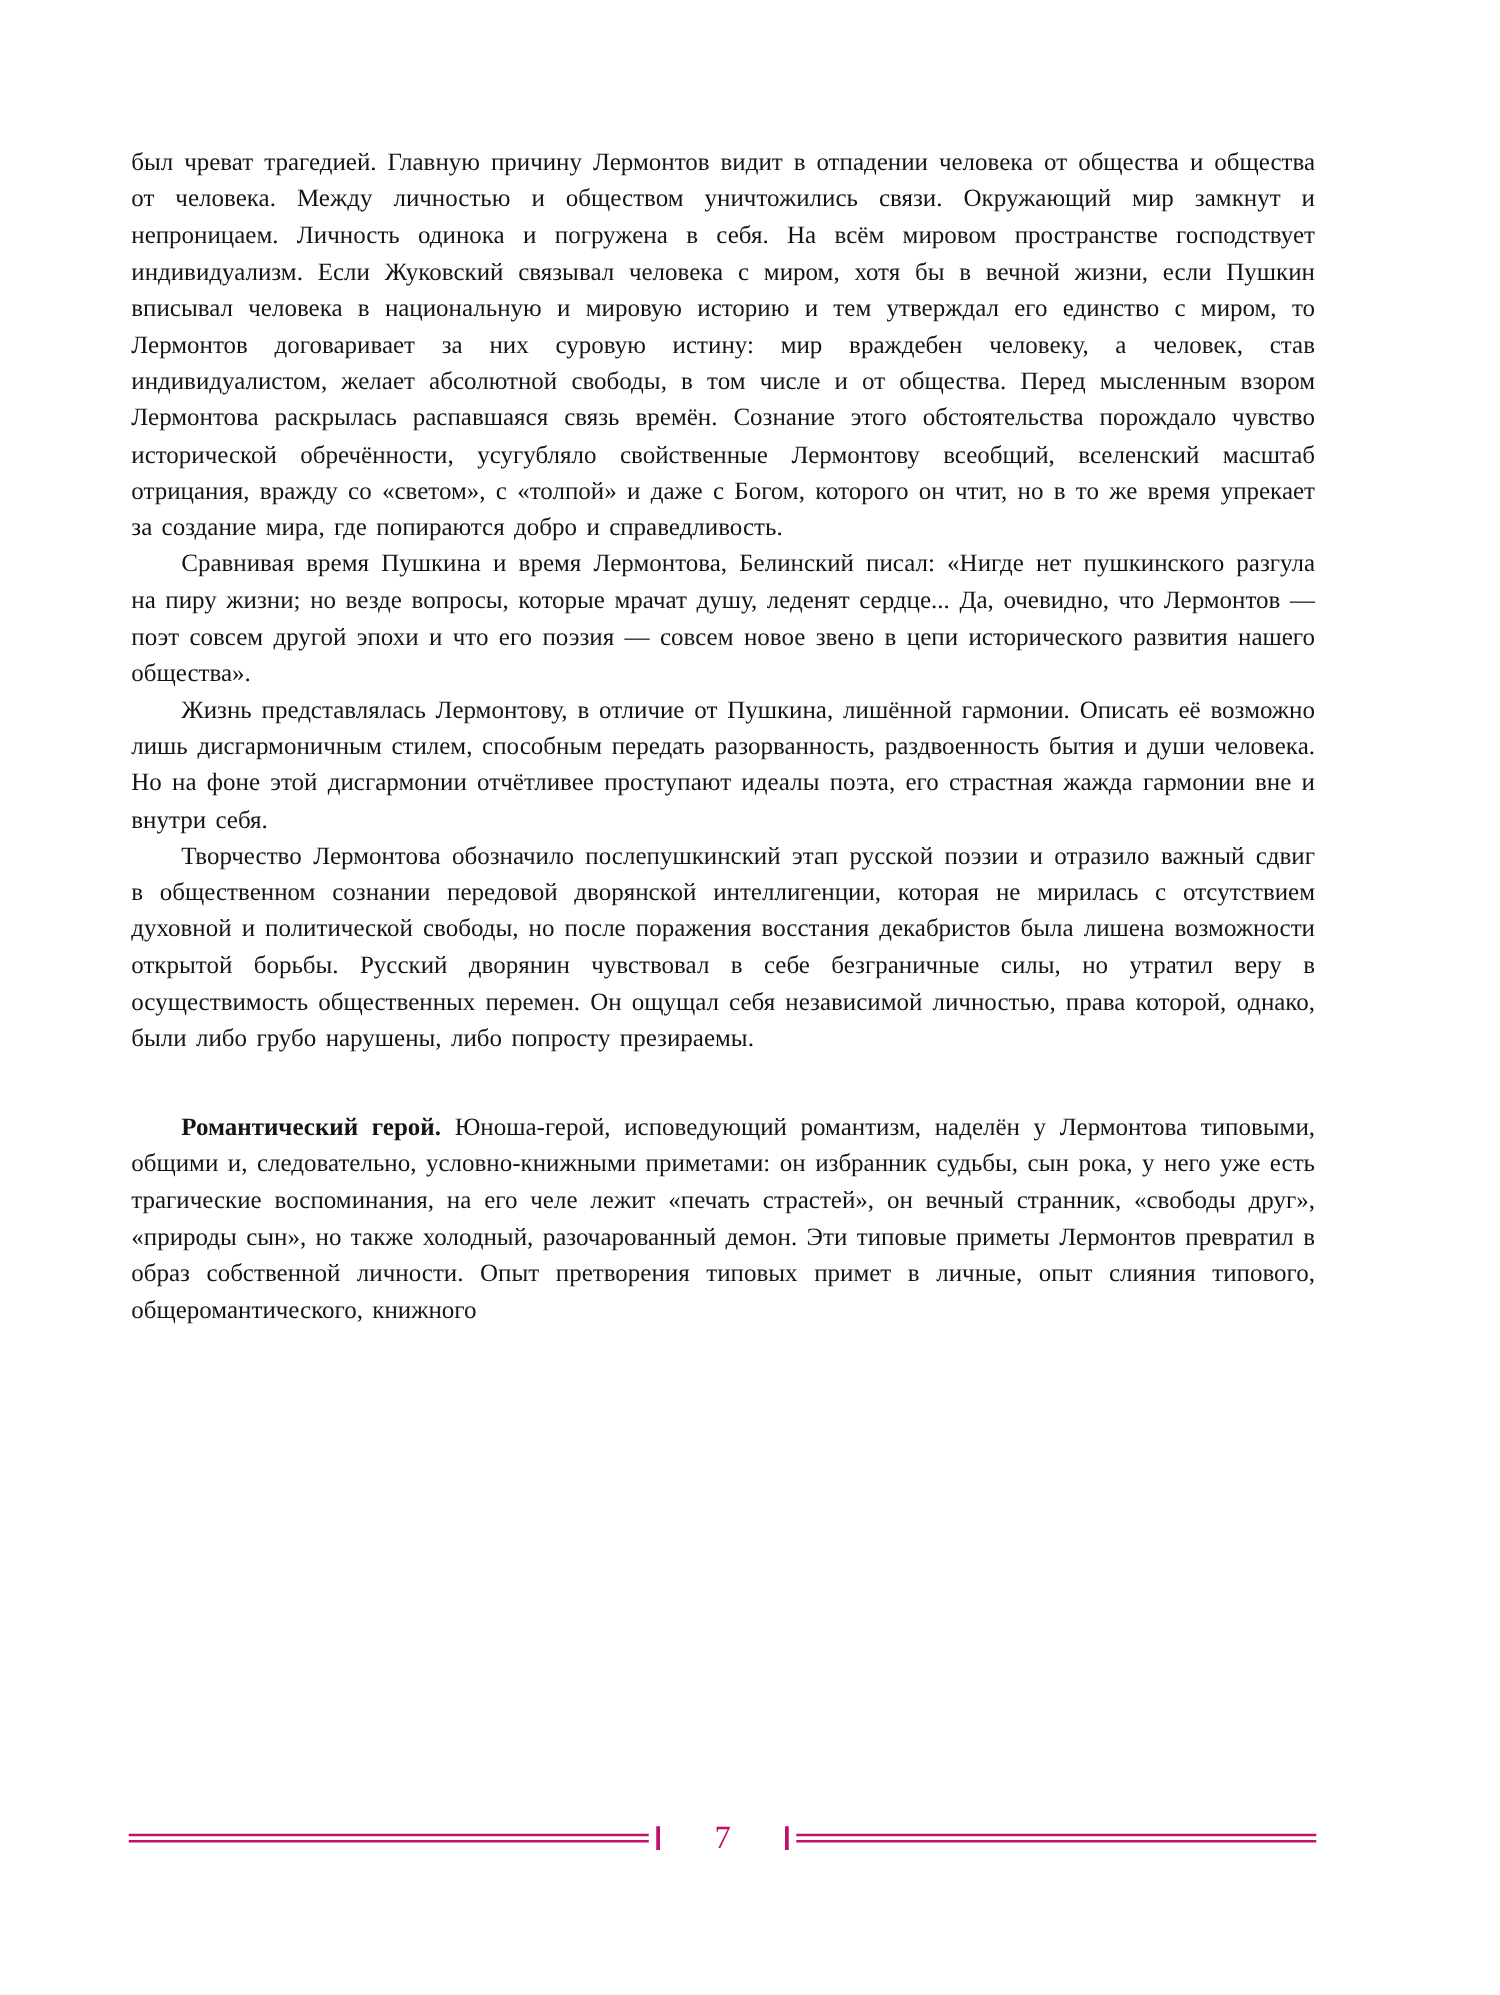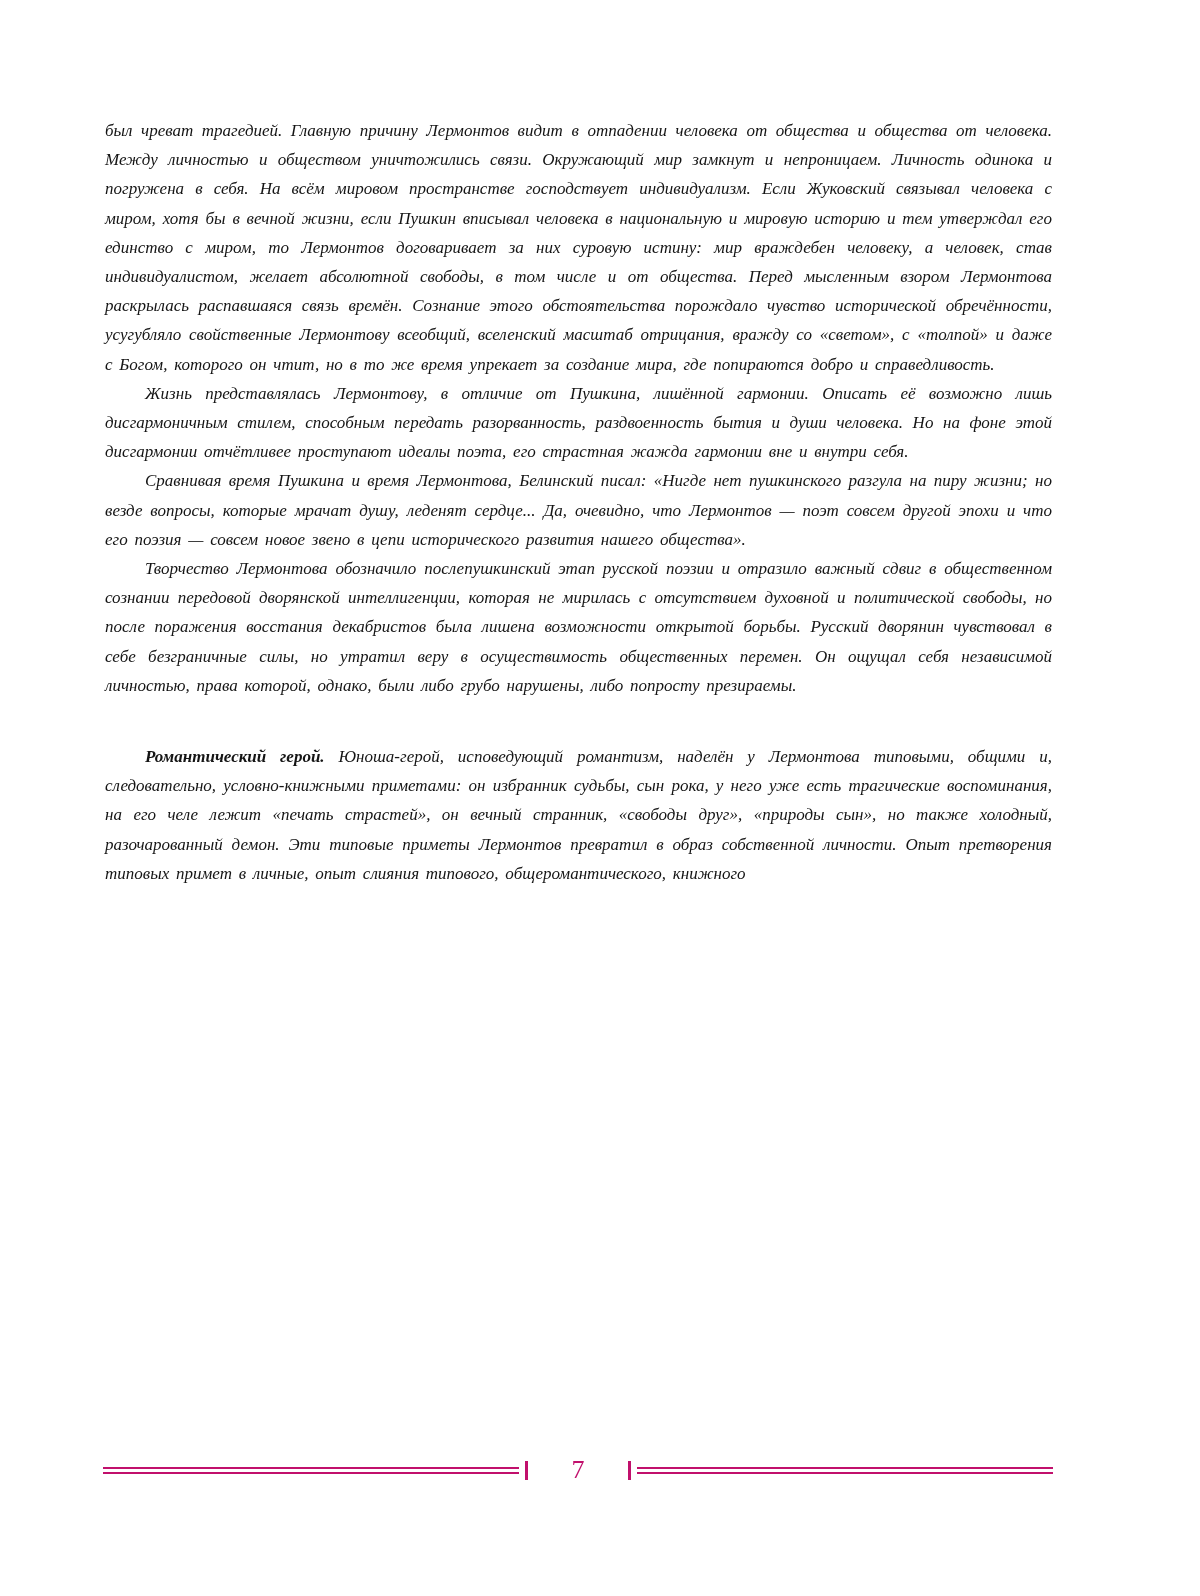--- a/index.html
+++ b/index.html
@@ -10,25 +10,24 @@
     font-family: "Liberation Serif", "DejaVu Serif", serif;
     color: #141414;
     position: relative;
     overflow: hidden;
   }
   .text-block {
     position: absolute;
     left: 105px;
     top: 116px;
     width: 947px;
-    font-size: 17px;
+    font-size: 20px;
     line-height: 29.2px;
     text-align: justify;
     word-spacing: 2.5px;
-    font-style: italic;
   }
   .text-block p {
     margin: 0;
     text-indent: 40px;
   }
   .text-block p.no-indent { text-indent: 0; }
   .text-block p.section { margin-top: 42px; }
   .lead { font-weight: bold; }
 
   .footer {
@@ -61,22 +60,22 @@
     color: #c1106c;
     line-height: 1;
     padding: 0 4px;
   }
 </style>
 </head>
 <body>
 
 <div class="text-block">
   <p class="no-indent">был чреват трагедией. Главную причину Лермонтов видит в отпадении человека от общества и общества от человека. Между личностью и обществом уничтожились связи. Окружающий мир замкнут и непроницаем. Личность одинока и погружена в себя. На всём мировом пространстве господствует индивидуализм. Если Жуковский связывал человека с миром, хотя бы в вечной жизни, если Пушкин вписывал человека в национальную и мировую историю и тем утверждал его единство с миром, то Лермонтов договаривает за них суровую истину: мир враждебен человеку, а человек, став индивидуалистом, желает абсолютной свободы, в том числе и от общества. Перед мысленным взором Лермонтова раскрылась распавшаяся связь времён. Сознание этого обстоятельства порождало чувство исторической обречённости, усугубляло свойственные Лермонтову всеобщий, вселенский масштаб отрицания, вражду со «светом», с «толпой» и даже с Богом, которого он чтит, но в то же время упрекает за создание мира, где попираются добро и справедливость.</p>
+  <p>Сравнивая время Пушкина и время Лермонтова, Белинский писал: «Нигде нет пушкинского разгула на пиру жизни; но везде вопросы, которые мрачат душу, леденят сердце... Да, очевидно, что Лермонтов — поэт совсем другой эпохи и что его поэзия — совсем новое звено в цепи исторического развития нашего общества».</p>
   <p>Жизнь представлялась Лермонтову, в отличие от Пушкина, лишённой гармонии. Описать её возможно лишь дисгармоничным стилем, способным передать разорванность, раздвоенность бытия и души человека. Но на фоне этой дисгармонии отчётливее проступают идеалы поэта, его страстная жажда гармонии вне и внутри себя.</p>
-  <p>Сравнивая время Пушкина и время Лермонтова, Белинский писал: «Нигде нет пушкинского разгула на пиру жизни; но везде вопросы, которые мрачат душу, леденят сердце... Да, очевидно, что Лермонтов — поэт совсем другой эпохи и что его поэзия — совсем новое звено в цепи исторического развития нашего общества».</p>
   <p>Творчество Лермонтова обозначило послепушкинский этап русской поэзии и отразило важный сдвиг в общественном сознании передовой дворянской интеллигенции, которая не мирилась с отсутствием духовной и политической свободы, но после поражения восстания декабристов была лишена возможности открытой борьбы. Русский дворянин чувствовал в себе безграничные силы, но утратил веру в осуществимость общественных перемен. Он ощущал себя независимой личностью, права которой, однако, были либо грубо нарушены, либо попросту презираемы.</p>
   <p class="section"><b class="lead">Романтический герой.</b> <span>Юноша-герой, исповедующий романтизм, наделён у Лермонтова типовыми, общими и, следовательно, условно-книжными приметами: он избранник судьбы, сын рока, у него уже есть трагические воспоминания, на его челе лежит «печать страстей», он вечный странник, «свободы друг», «природы сын», но также холодный, разочарованный демон. Эти типовые приметы Лермонтов превратил в образ собственной личности. Опыт претворения типовых примет в личные, опыт слияния типового, общеромантического, книжного</span></p>
 </div>
 
 <div class="footer">
   <span class="rule"></span>
   <span class="tick"></span>
   <span class="pagenum">7</span>
   <span class="tick right"></span>
   <span class="rule"></span>

